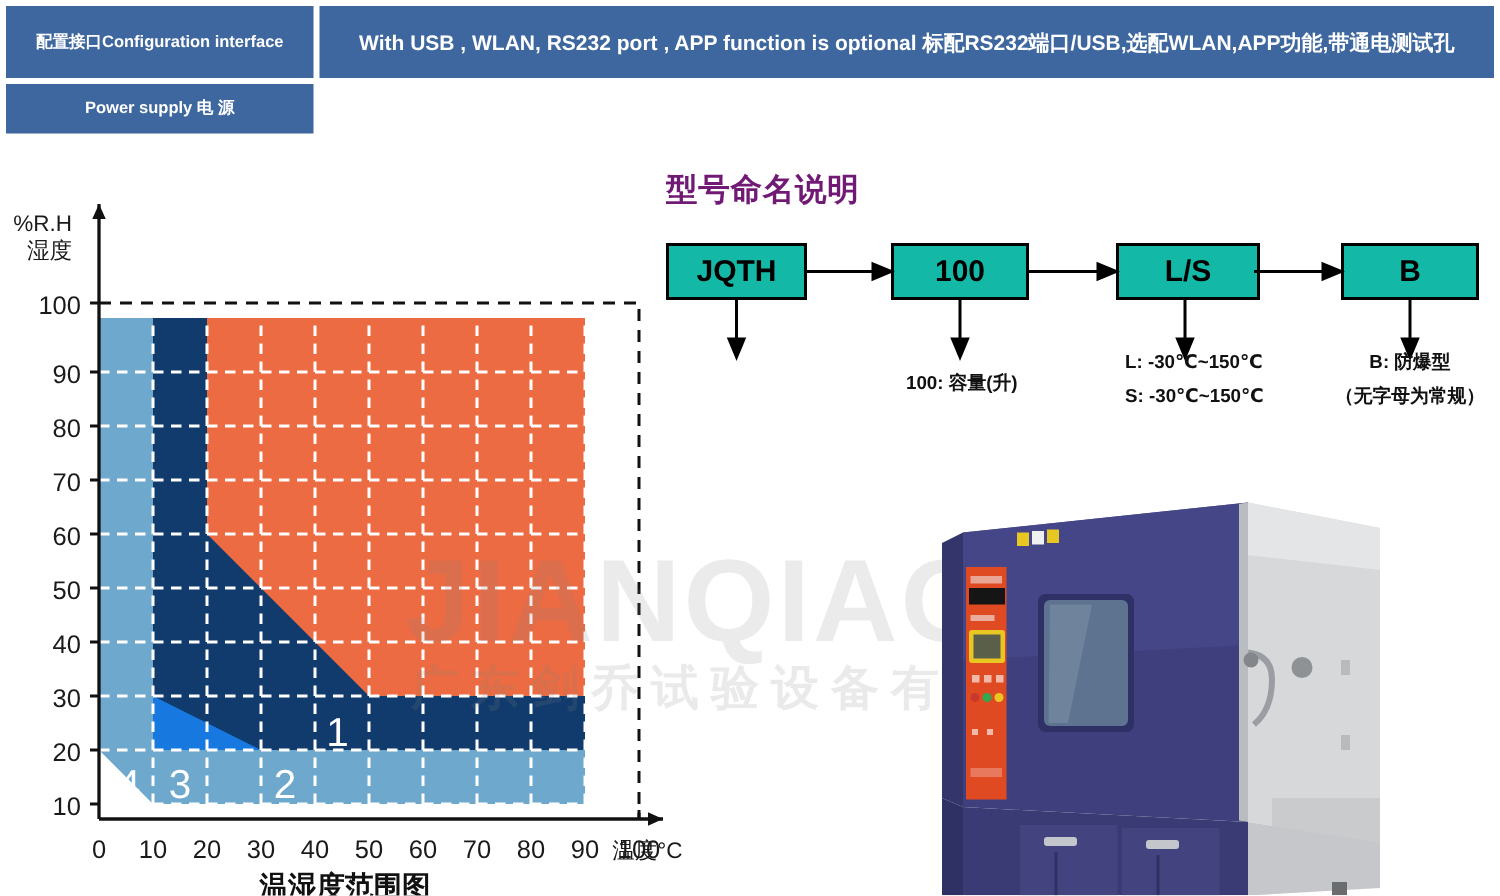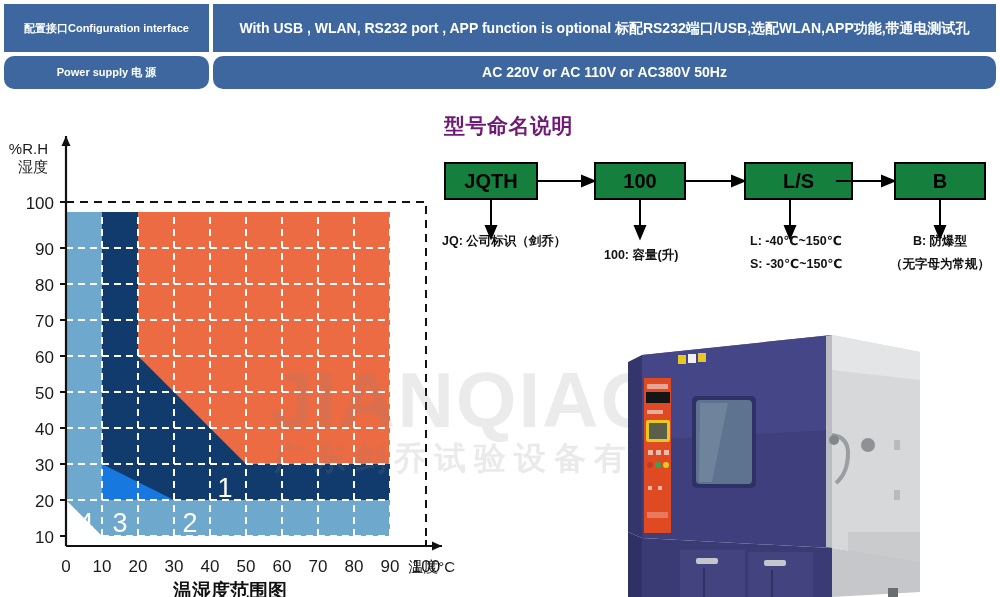--- a/index.html
+++ b/index.html
@@ -28,21 +28,21 @@
     display: flex;
     align-items: center;
     justify-content: center;
     text-align: center;
     line-height: 1.35;
     padding: 3px 6px;
   }
   .spec-label { width: 205px; font-size: 11px; margin-right: 4px; }
   .spec-value { flex: 1; font-size: 14px; }
   .row-a .spec-label, .row-a .spec-value { height: 48px; }
-  .row-b .spec-label, .row-b .spec-value { height: 33px; border-radius: 10px; }
+  .row-b .spec-label, .row-b .spec-value { height: 33px; }
 
   
   #chart-panel {
     position: absolute;
     left: 0; top: 100px;
     width: 460px; height: 497px;
   }
   #chart-svg { position: absolute; left: 0; top: 0; }
 
   .ax-label {
@@ -80,21 +80,21 @@
     color: #701a75;
     margin: 0 0 22px 6px;
     letter-spacing: 0.5px;
   }
   .flow { position: relative; height: 40px; }
   .flow-box {
     position: absolute;
     top: 0;
     height: 38px;
     border: 2px solid #000;
-    background: #15803d;
+    background: #14b8a6;
     display: flex; align-items: center; justify-content: center;
     font-size: 20px; font-weight: bold; color: #000;
   }
   .legend-col {
     position: absolute;
     font-size: 12.5px;
     font-weight: bold;
     color: #111;
     line-height: 1.85;
     white-space: nowrap;
@@ -138,21 +138,20 @@
 </head>
 <body>
 
 <div class="spec-table">
   <div class="spec-row row-a">
     <div class="spec-cell spec-label">配置接口Configuration interface</div>
     <div class="spec-cell spec-value">With USB , WLAN, RS232  port , APP function is optional 标配RS232端口/USB,选配WLAN,APP功能,带通电测试孔</div>
   </div>
   <div class="spec-row row-b">
     <div class="spec-cell spec-label">Power supply 电 源</div>
-    <div class="spec-cell spec-value">AC 220V or AC 110V or AC380V 50Hz</div>
   </div>
 </div>
 
 <div id="chart-panel">
   <svg id="chart-svg" width="460" height="497" viewBox="0 0 460 497">
     <defs>
       <clipPath id="plotclip">
         <rect x="66" y="100" width="330" height="346"></rect>
       </clipPath>
     </defs>
@@ -256,21 +255,21 @@
 
   <div class="chart-caption">温湿度范围图</div>
 </div>
 
 <div id="naming-panel">
   <div id="naming-title">型号命名说明</div>
 
   <div class="flow">
     <div class="flow-box" style="left:6px; width:94px;">JQTH</div>
     <div class="flow-box" style="left:156px; width:92px;">100</div>
-    <div class="flow-box" style="left:306px; width:109px;">L/S</div>
+    <div class="flow-box" style="left:306px; width:96px;">L/S</div>
     <div class="flow-box" style="left:456px; width:92px;">B</div>
 
     <svg width="562" height="100" style="position:absolute;left:0;top:0;">
       <g stroke="#000" stroke-width="2" fill="#000">
         <line x1="100" y1="19" x2="146" y2="19"></line>
         <polygon points="156,19 144,14 144,24"></polygon>
         <line x1="248" y1="19" x2="296" y2="19"></line>
         <polygon points="306,19 294,14 294,24"></polygon>
         <line x1="398" y1="19" x2="446" y2="19"></line>
         <polygon points="456,19 444,14 444,24"></polygon>
@@ -281,29 +280,28 @@
         <polygon points="202,76 197,64 207,64"></polygon>
         <line x1="352" y1="38" x2="352" y2="66"></line>
         <polygon points="352,76 347,64 357,64"></polygon>
         <line x1="502" y1="38" x2="502" y2="66"></line>
         <polygon points="502,76 497,64 507,64"></polygon>
       </g>
     </svg>
   </div>
 
   <div class="legend-col" style="left:4px; top:118px;">
-    <div>JQ: 公司标识（剑乔）</div>
   </div>
 
   <div class="legend-col" style="left:166px; top:132px;">
     <div>100: 容量(升)</div>
   </div>
 
   <div class="legend-col" style="left:312px; top:118px;">
-    <div>L: -40℃~150℃</div>
+    <div>L: -30℃~150℃</div>
     <div>S: -30℃~150℃</div>
   </div>
 
   <div class="legend-col centered" style="left:440px; top:118px; width:124px;">
     <div>B: 防爆型</div>
     <div>（无字母为常规）</div>
   </div>
 </div>
 
 <div id="watermark">

